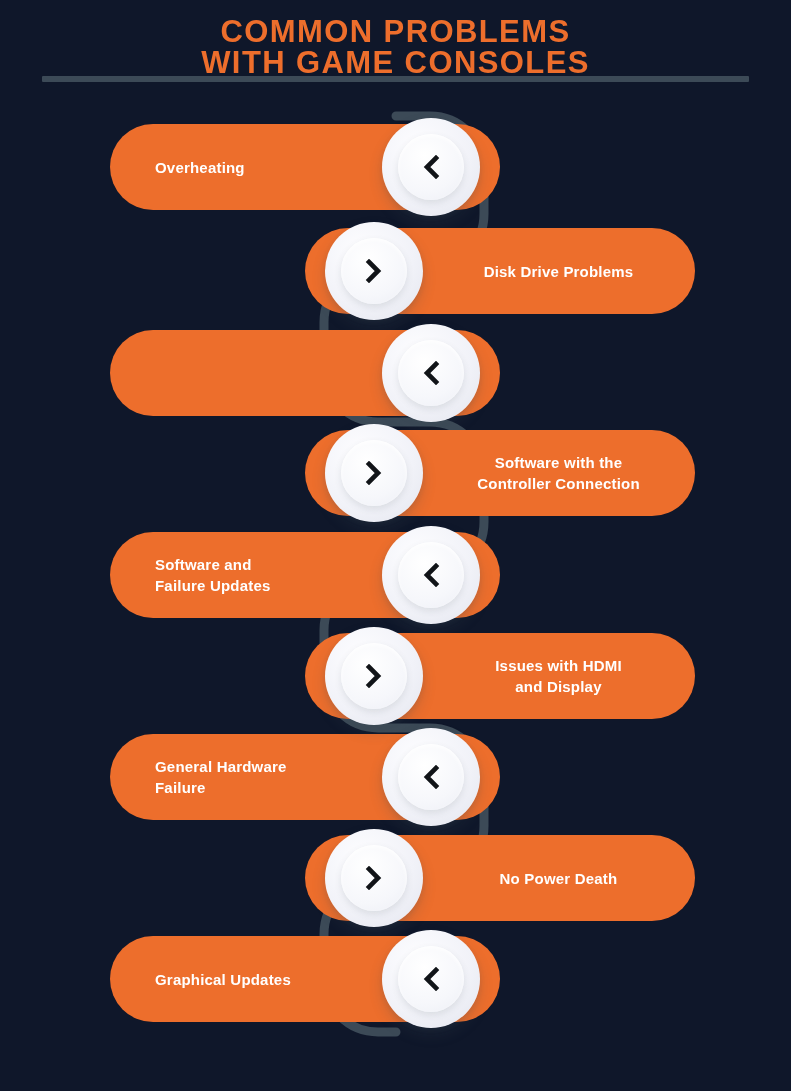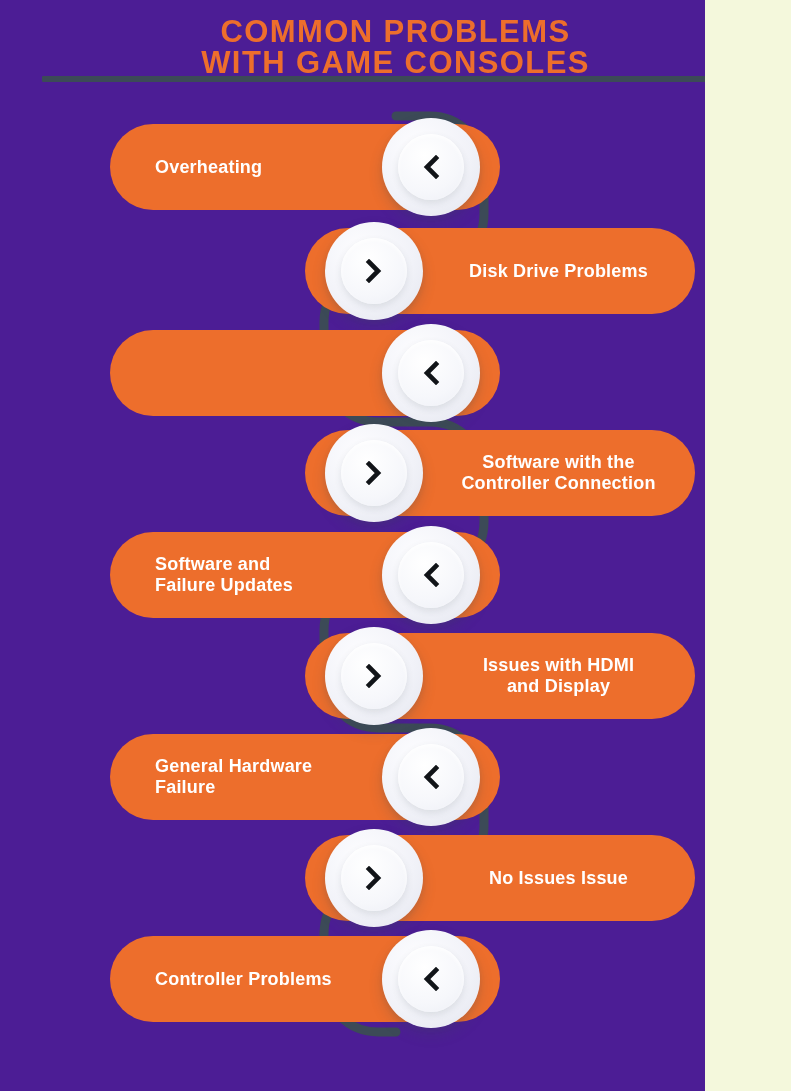--- a/index.html
+++ b/index.html
@@ -6,22 +6,22 @@
 
   html, body {
     width:791px; height:1091px;
     background:#F4F8DC;
     font-family:"Liberation Sans", sans-serif;
     overflow:hidden;
   }
 
   #page {
     position:relative;
-    width:705px; height:1091px;
-    background:#4c1d95;
+    width:791px; height:1091px;
+    background:#0f172a;
     overflow:hidden;
   }
 
   
   #header { position:absolute; left:0; top:0; width:791px; }
 
   #title {
     text-align:center;
     color:#ED6E2C;
     font-size:31px;
@@ -65,21 +65,21 @@
     width:390px; height:86px;
     background:#ED6E2C;
     border-radius:43px;
   }
 
   .pill-label {
     position:absolute;
     top:50%;
     transform:translateY(-50%);
     color:#FFFFFF;
-    font-size:18px;
+    font-size:15px;
     font-weight:bold;
     line-height:21px;
     letter-spacing:0.2px;
     white-space:pre-line;
   }
   .row.left  .pill-label { left:45px;  right:118px; text-align:left; }
   .row.right .pill-label { left:147px; right:30px;  text-align:center; }
 
   
   .knob {
@@ -258,35 +258,35 @@
           <svg width="20" height="24" viewBox="0 0 20 24">
               <path d="M5 3 L14 12 L5 21" fill="none" stroke="#111418" stroke-width="4.6" stroke-linecap="square" stroke-linejoin="miter"></path>
             </svg>
         </span>
       </div>
     </div>
   </div>
 
   <div class="row right" style="top:835px;">
     <div class="pill"></div>
-    <div class="pill-label">No Issues Issue</div>
+    <div class="pill-label">No Power Death</div>
     <div class="knob">
       <div class="knob-inner">
         <span class="knob-chevron">
           <svg width="20" height="24" viewBox="0 0 20 24">
               <path d="M5 3 L14 12 L5 21" fill="none" stroke="#111418" stroke-width="4.6" stroke-linecap="square" stroke-linejoin="miter"></path>
             </svg>
         </span>
       </div>
     </div>
   </div>
 
   <div class="row left" style="top:936px;">
     <div class="pill"></div>
-    <div class="pill-label">Controller Problems</div>
+    <div class="pill-label">Graphical Updates</div>
     <div class="knob">
       <div class="knob-inner">
         <span class="knob-chevron">
           <svg width="20" height="24" viewBox="0 0 20 24">
               <path d="M15 3 L6 12 L15 21" fill="none" stroke="#111418" stroke-width="4.6" stroke-linecap="square" stroke-linejoin="miter"></path>
             </svg>
         </span>
       </div>
     </div>
   </div>

